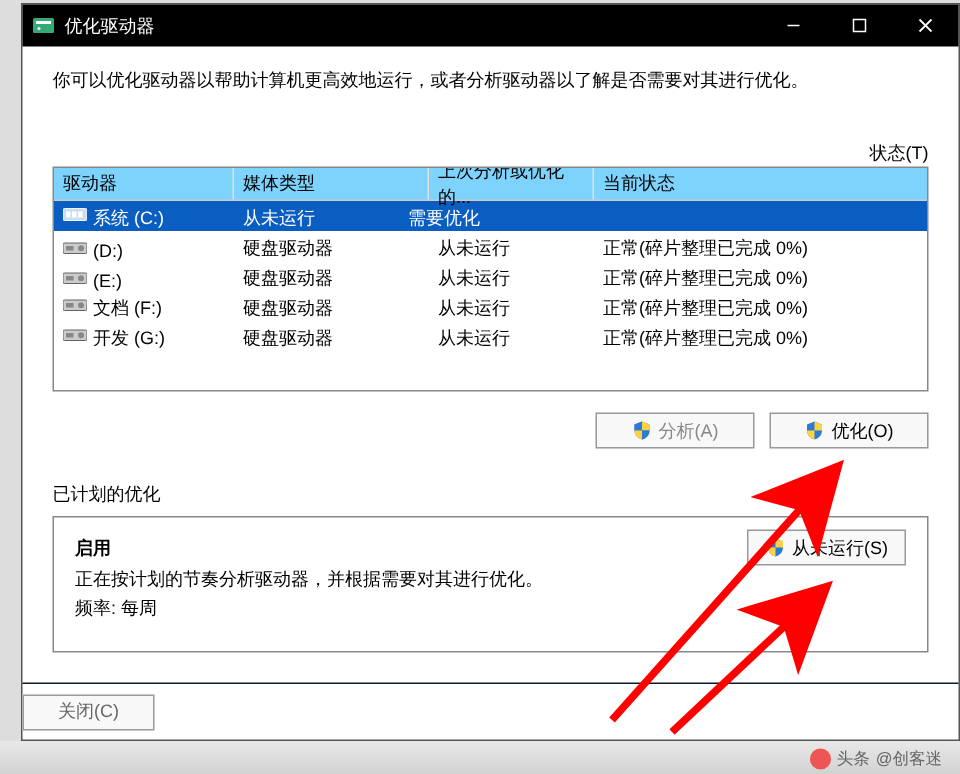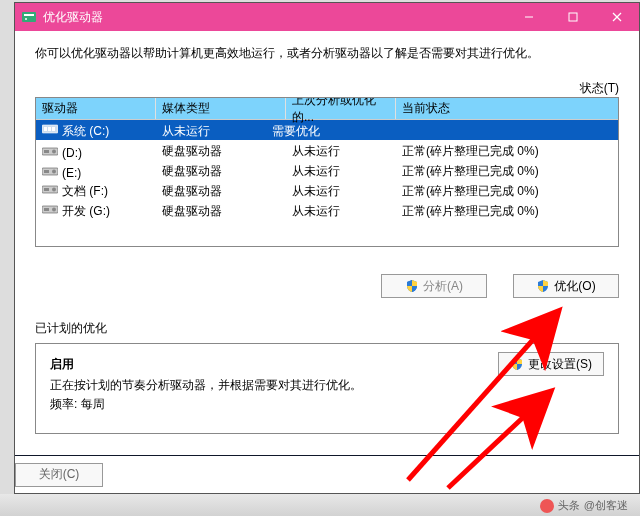--- a/index.html
+++ b/index.html
@@ -1,37 +1,37 @@
 <!DOCTYPE html>
 <html><head>
 <meta charset="utf-8">
 <style>
   * { box-sizing: border-box; margin: 0; padding: 0; }
   html, body { width: 640px; height: 516px; font-family: "Microsoft YaHei", "Segoe UI", sans-serif; font-size: 12px; background: #ddd; overflow: hidden; }
   .window { position: absolute; left: 14px; top: 2px; width: 626px; height: 492px; background: #fff; border: 1px solid #555; display: flex; flex-direction: column; }
-  .titlebar { height: 28px; background: #ec4899; color: #fff; display: flex; align-items: center; padding-left: 6px; }
+  .titlebar { height: 28px; background: #000000; color: #fff; display: flex; align-items: center; padding-left: 6px; }
   .titlebar .ticon { width: 16px; height: 16px; margin-right: 6px; }
   .titlebar .title { flex: 1; font-size: 12px; }
   .titlebar .wbtn { width: 44px; height: 28px; display: flex; align-items: center; justify-content: center; color: #fff; }
   .content { padding: 14px 20px 10px 20px; flex: 1; display: flex; flex-direction: column; position: relative; }
-  .desc { color: #000; margin-bottom: 18px; }
+  .desc { color: #000; margin-bottom: 32px; }
   .statuslbl { margin-bottom: 0; text-align: right; }
   .listbox { border: 1px solid #888; height: 150px; overflow: hidden; }
   .lhdr { display: flex; height: 22px; align-items: center; border-bottom: 1px solid #ccc; background: #7dd3fc; }
   .lhdr > div { padding: 0 6px; font-size: 12px; color: #000; border-right: 1px solid #e0e0e0; height: 100%; display: flex; align-items: center; }
   .col0 { width: 120px; }
   .col1 { width: 130px; }
   .col2 { width: 110px; }
   .col3 { flex: 1; border-right: none !important; }
   .lrow { display: flex; height: 20px; align-items: flex-end; font-size: 12px; }
   .lrow > div { padding: 0 6px; overflow: hidden; white-space: nowrap; }
   .lrow .dicon { width: 16px; height: 12px; margin-right: 4px; display: inline-flex; align-items: center; justify-content: center; }
   .lrow .dicon svg { width: 16px; height: 12px; }
   .lrow.sel { background: #0a5ec1; color: #fff; }
-  .btnrow { display: flex; justify-content: flex-end; gap: 26px; margin-top: 27px; }
+  .btnrow { display: flex; justify-content: flex-end; gap: 10px; margin-top: 14px; }
   .btn { min-width: 106px; height: 24px; border: 1px solid #999; background: #f8f8f8; display: inline-flex; align-items: center; justify-content: center; gap: 4px; font-size: 12px; padding: 0 10px; }
   .btn.disabled { color: #888; }
   .shield { width: 14px; height: 14px; }
   .sectionlbl { margin-top: 22px; margin-bottom: 6px; }
   .schedbox { border: 1px solid #888; padding: 12px 14px 18px 14px; position: relative; display: flex; justify-content: flex-end; }
   .schedtext { flex: 1; }
   .schedtext .h { font-weight: 600; margin-bottom: 4px; }
   .schedtext .line { margin-bottom: 2px; }
   .schedbox .btn { position: absolute; right: 14px; top: 8px; }
   .bottombar { height: 38px; border-top: 1px solid #0f172a; display: flex; justify-content: flex-start; align-items: center; padding-right: 16px; }
@@ -180,21 +180,21 @@
         <div class="line">
           <span>频率:</span> <span>每周</span>
         </div>
       </div>
       <button class="btn">
         <svg class="shield" viewBox="0 0 14 14">
             <path d="M7 1 L12 3 V7 C12 10 9.5 12.5 7 13 C4.5 12.5 2 10 2 7 V3 Z" fill="#2b7bd6"></path>
             <path d="M7 1 L12 3 V7 L7 7 Z" fill="#ffd23f"></path>
             <path d="M7 7 L7 13 C4.5 12.5 2 10 2 7 Z" fill="#ffd23f"></path>
           </svg>
-        <span>更改设置(S)</span>
+        <span>从未运行(S)</span>
       </button>
     </div>
   </div>
 
   <div class="bottombar">
     <button class="btn">
       <span>关闭(C)</span>
     </button>
   </div>
 </div>

